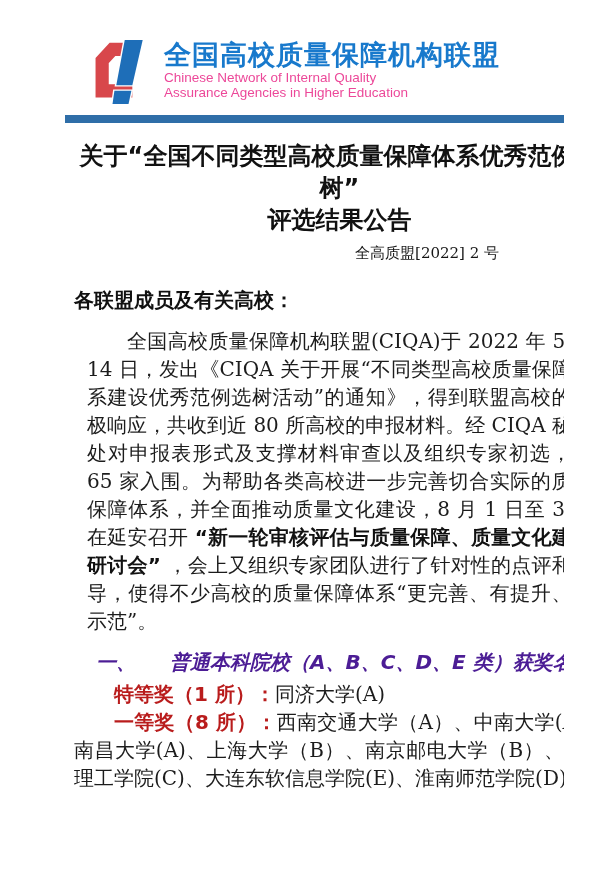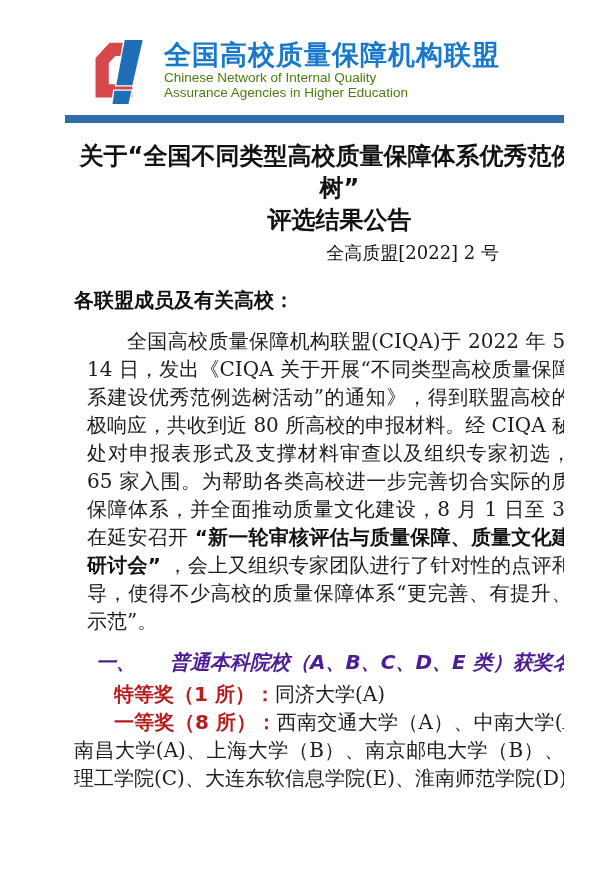--- a/index.html
+++ b/index.html
@@ -22,21 +22,21 @@
   .logo-cn {
     font-family:"DejaVu Sans", sans-serif;
     font-weight:bold;
     font-size:27px; line-height:30px;
     color:#1879cc; letter-spacing:1px;
     white-space:nowrap;
   }
   .logo-en {
     font-family:"Liberation Sans", sans-serif;
     font-size:13.5px; line-height:15px;
-    color:#4d7c0f; white-space:nowrap;
+    color:#ec4899; white-space:nowrap;
   }
   .header-rule {
     position:absolute; left:65px; top:115px;
     width:503px; height:8px;
     background:#2f6ea8;
   }
 
   
   .content { position:absolute; left:74px; top:140px; width:531px; }
 
@@ -44,21 +44,21 @@
     font-family:"DejaVu Sans", sans-serif;
     font-weight:bold;
     text-align:center;
     font-size:24px; line-height:32px;
     color:#111;
     margin:0;
   }
   .doc-number {
     text-align:right;
     padding-right:106px;
-    font-size:18px; line-height:22px;
+    font-size:15px; line-height:22px;
     margin-top:6px;
     color:#161616;
     white-space:nowrap;
   }
 
   .body-text {
     margin-top:22px;
     font-size:20px;
     line-height:28px;
     text-align:justify;

